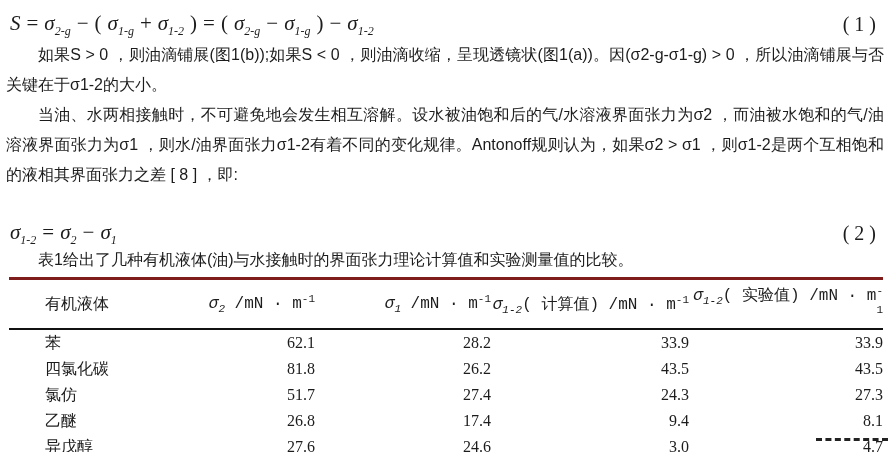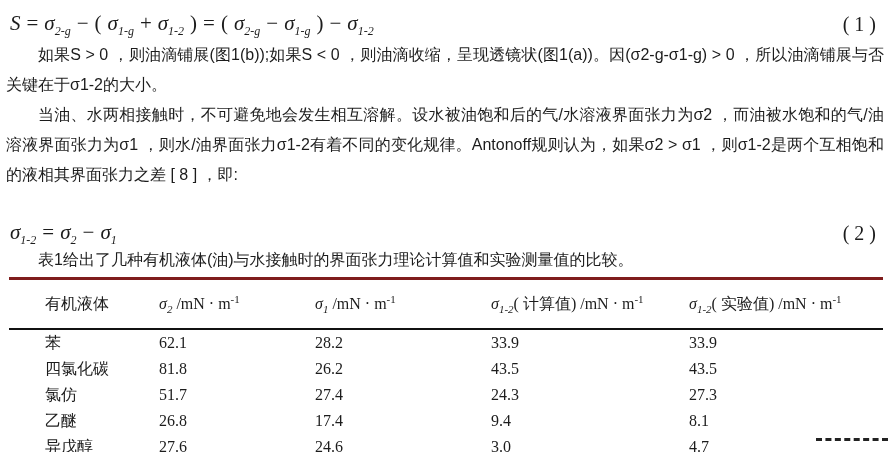--- a/index.html
+++ b/index.html
@@ -28,32 +28,32 @@
   .eq2{margin-top:19px}
   table.data{
     width:874px;margin:2px 9px 0 9px;
     border-collapse:collapse;
     border-top:3px solid #7f1d1d;border-bottom:3px solid #111;
     table-layout:fixed;
   }
   thead th{
     border-bottom:2px solid #111;
     height:48px;font-weight:normal;font-size:16px;
-    font-family:Liberation Serif, serif;
-    text-align:left;vertical-align:middle;padding:0;
+    font-family:Liberation Mono, monospace;
+    text-align:right;vertical-align:middle;padding:0;
   }
   thead th.col-liquid{
     font-family:"Liberation Sans",sans-serif;
     text-align:left;padding-left:36px;
   }
   thead th .var{font-style:italic}
   thead th sub{font-size:11px;line-height:0}
   thead th sup{font-size:11px;line-height:0}
   tbody td{
-    height:26px;text-align:left;vertical-align:middle;
+    height:26px;text-align:right;vertical-align:middle;
     font-family:"Liberation Serif","DejaVu Serif",serif;
     font-size:16px;padding:0;
   }
   tbody td.col-liquid{
     font-family:"Liberation Sans",sans-serif;
     text-align:left;padding-left:36px;
   }
   .scan-dashes{
     position:absolute;left:816px;top:438px;width:72px;height:0;
     border-top:3px dashed #222;

